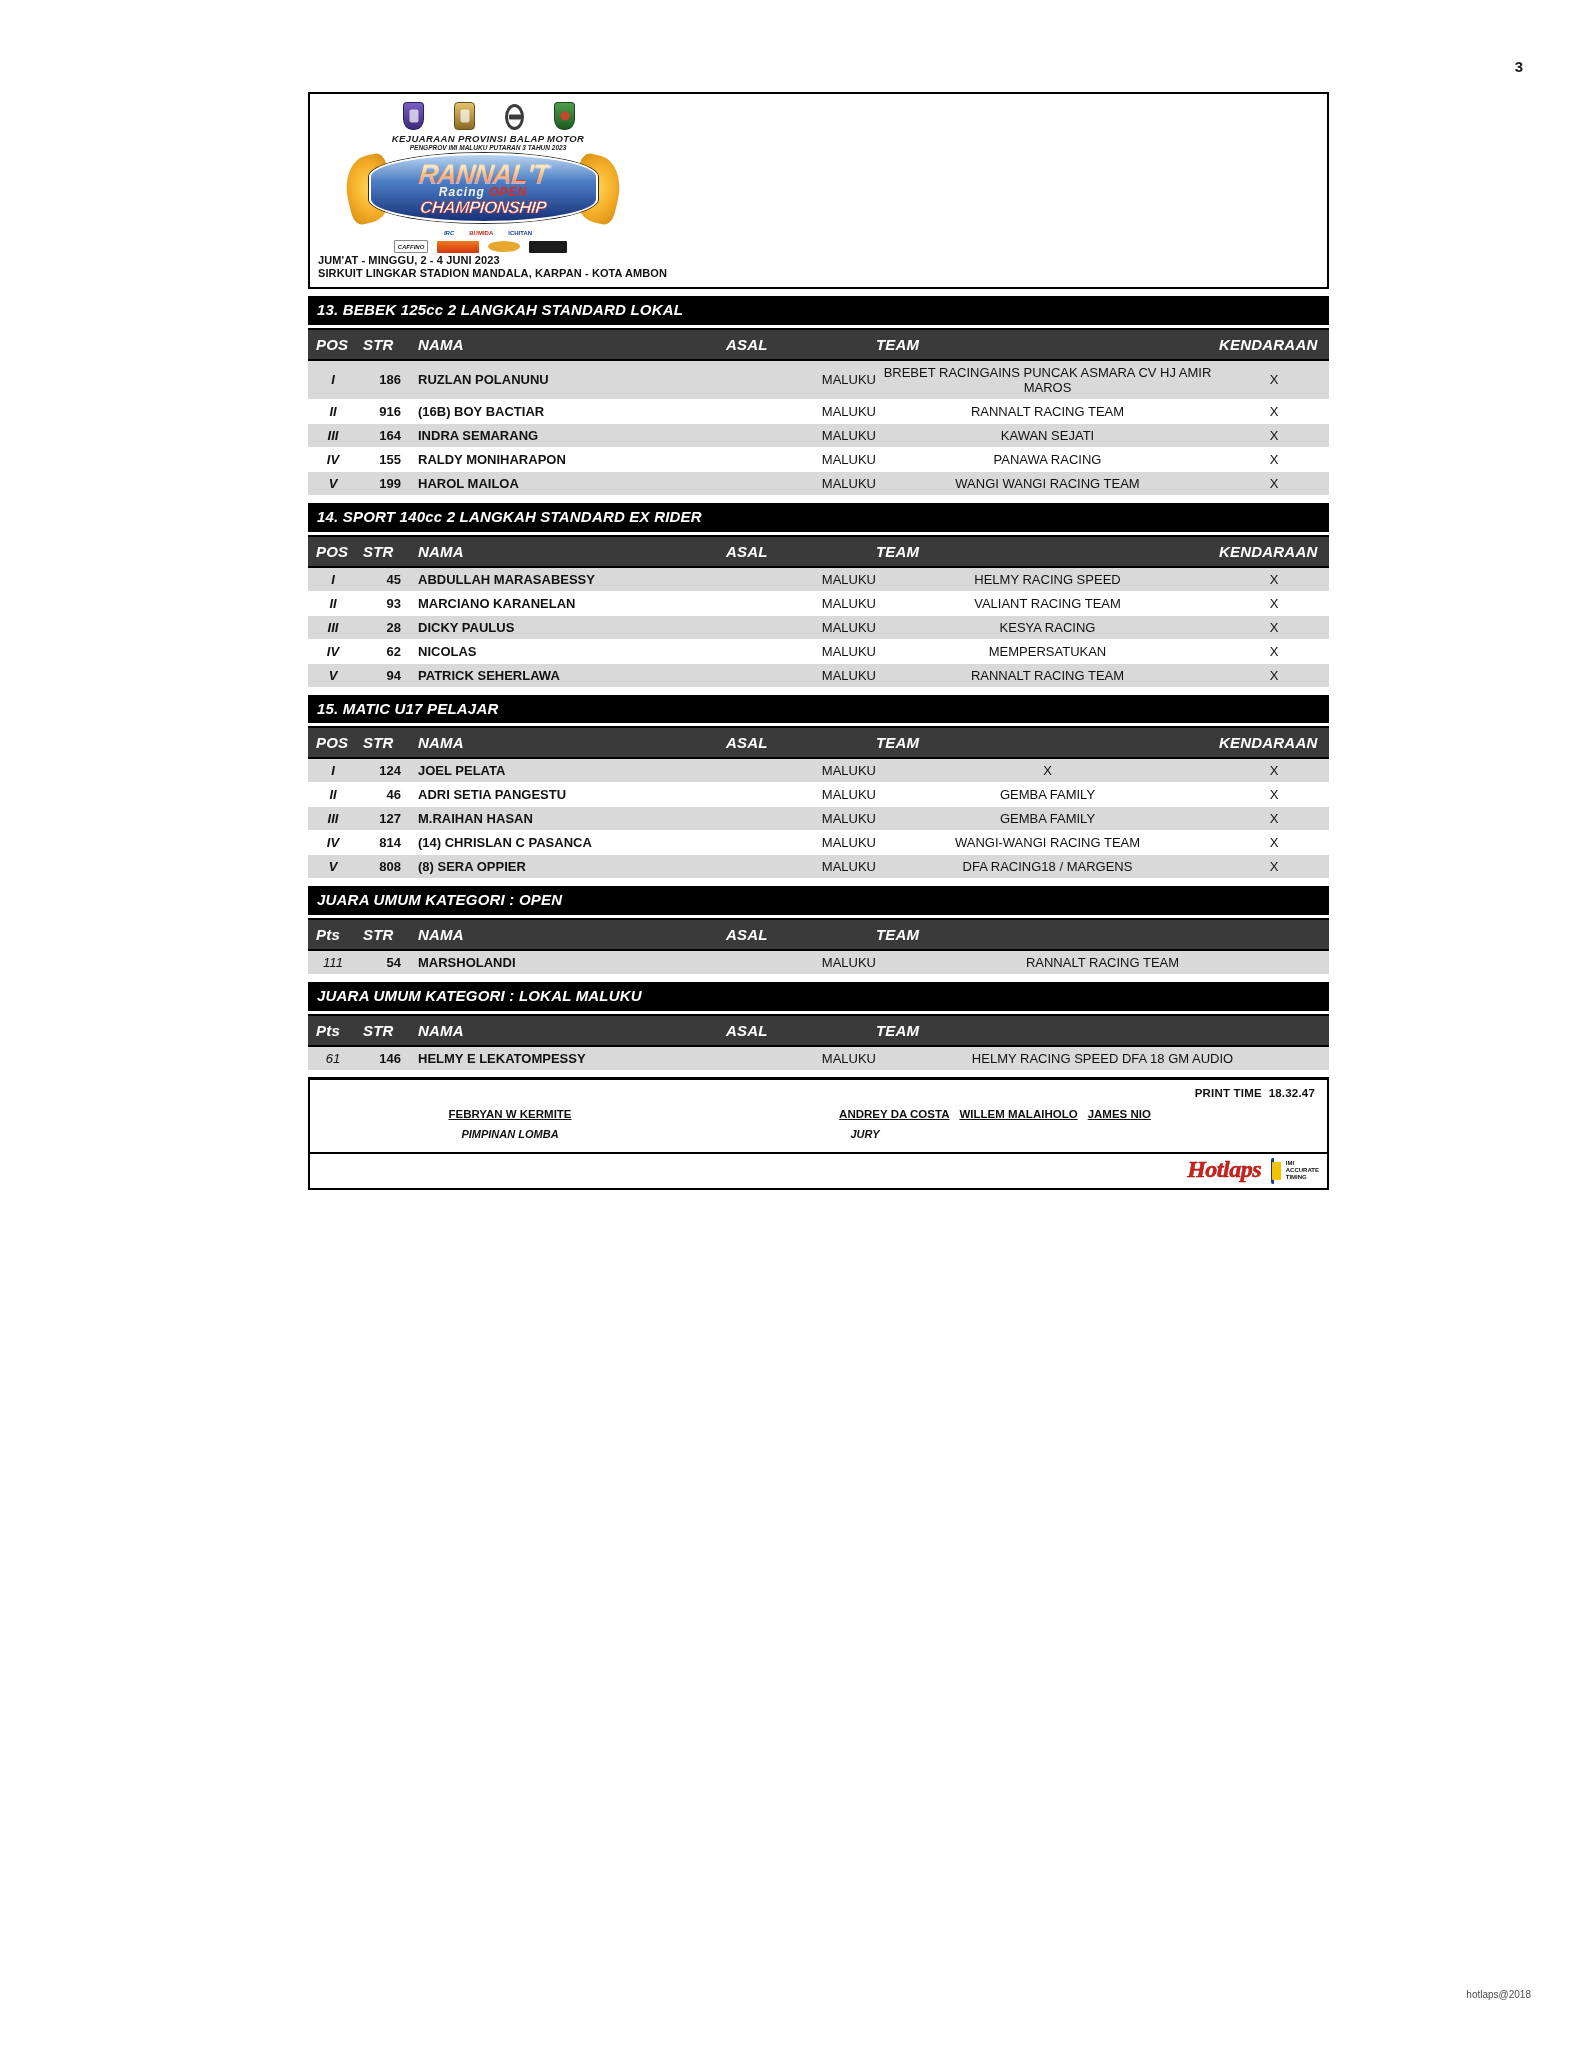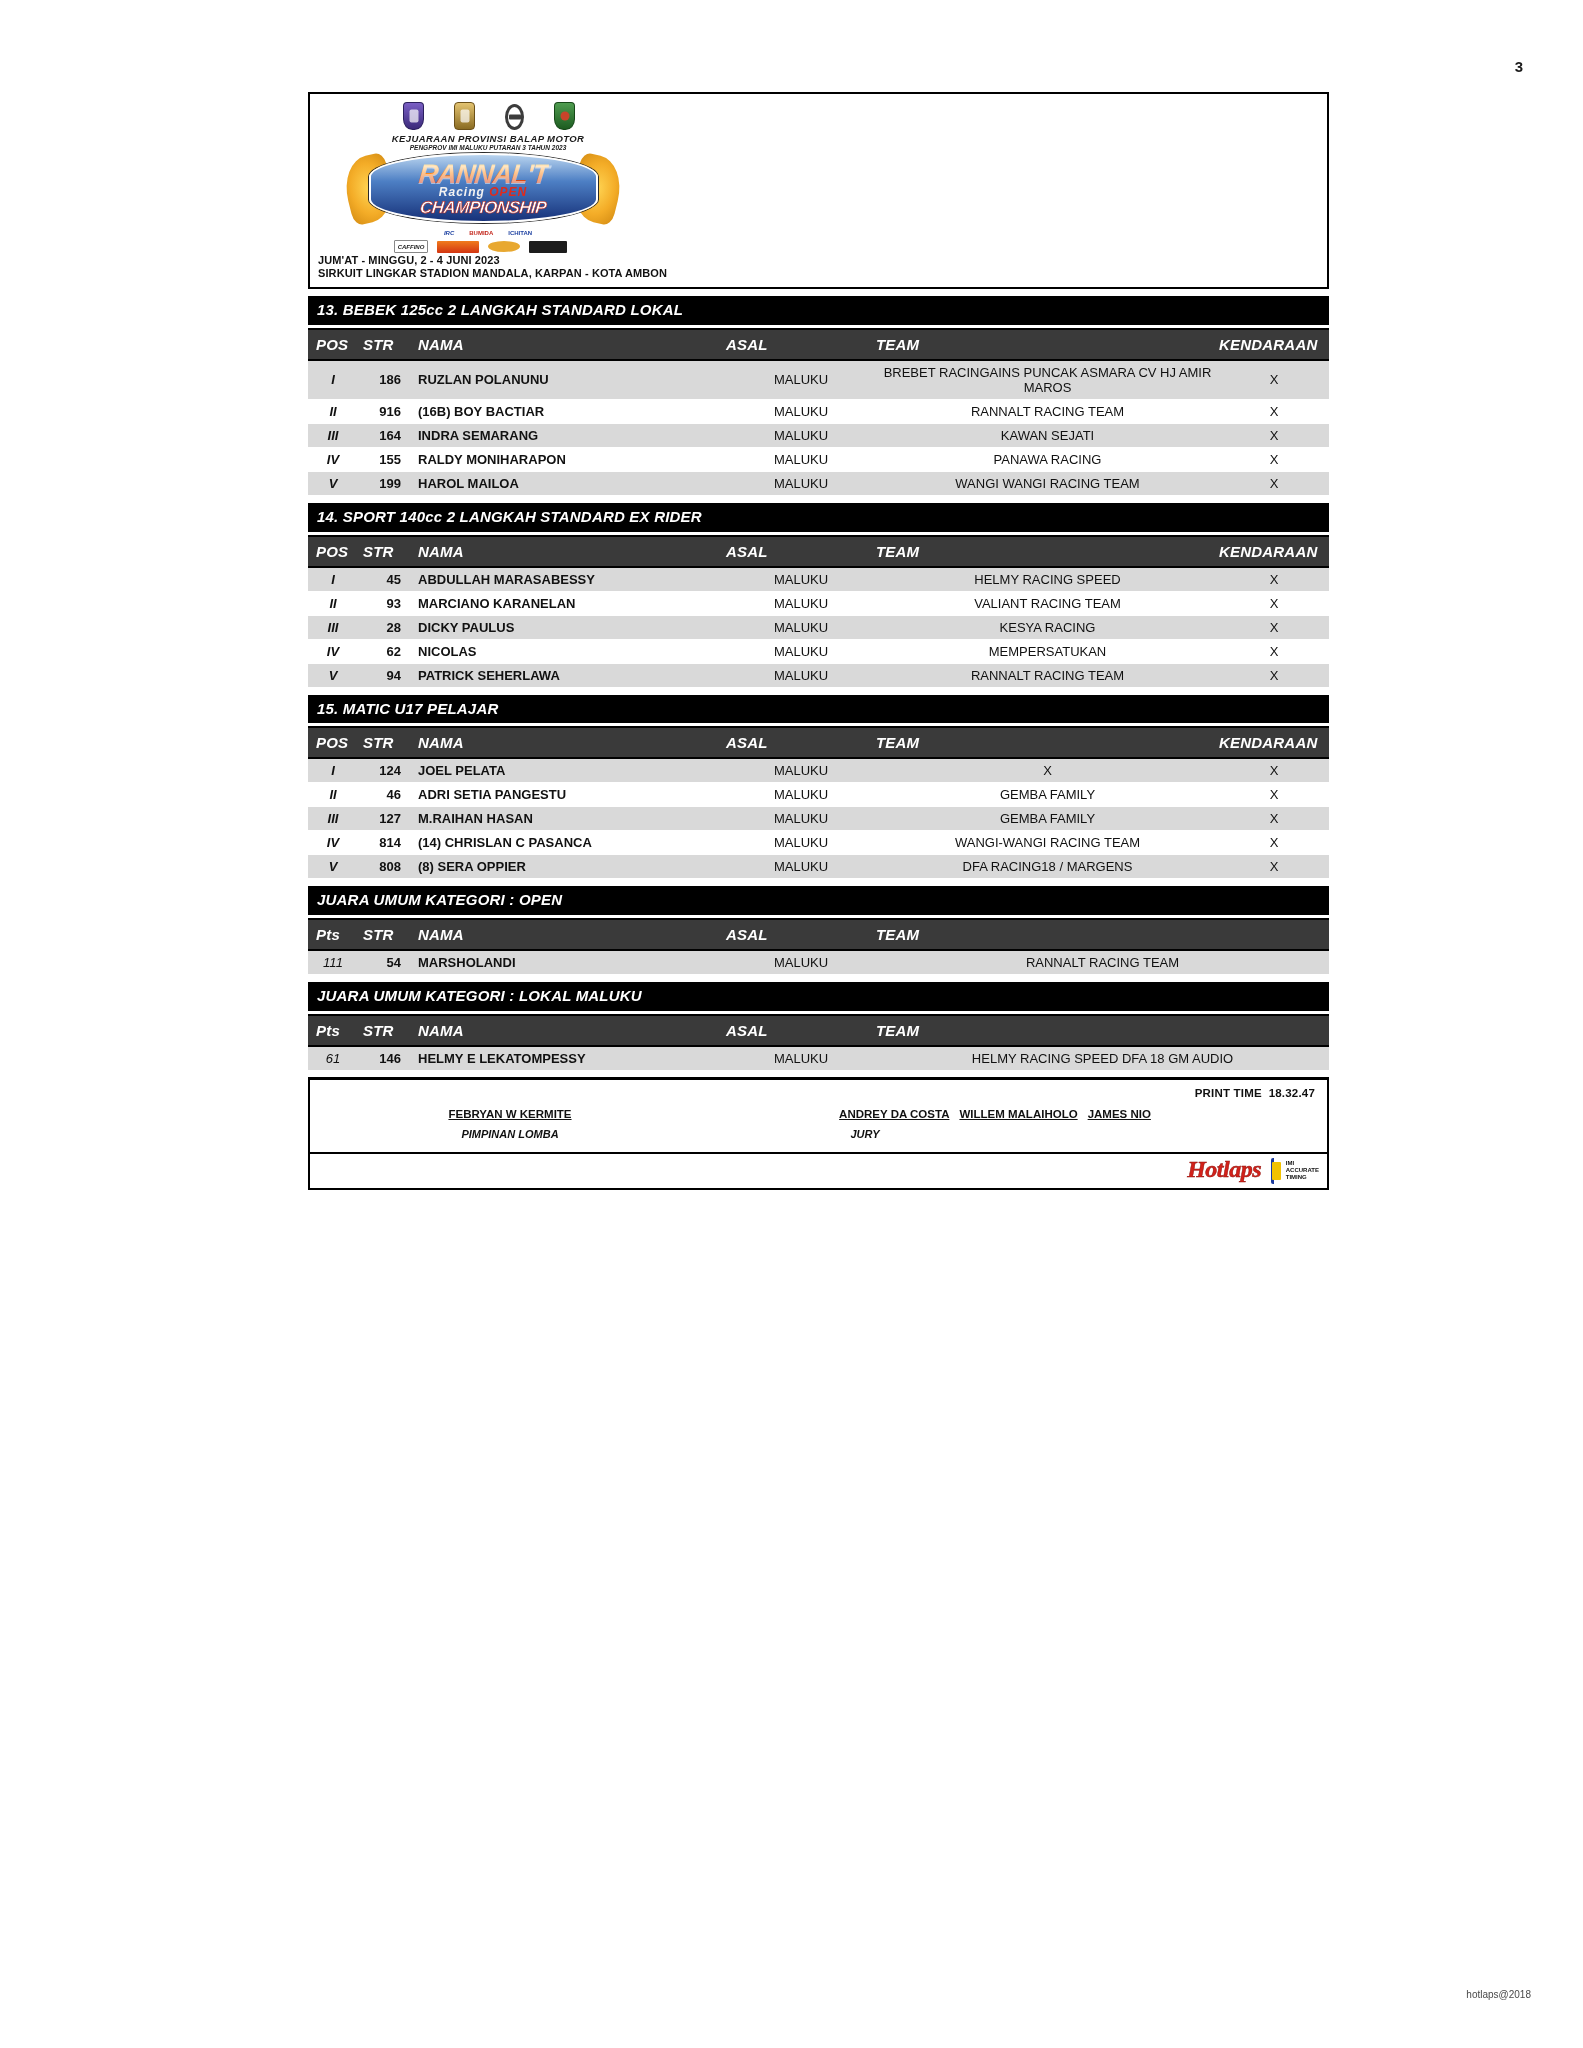--- a/index.html
+++ b/index.html
@@ -257,21 +257,21 @@
     padding: 4px 0 4px 0;
     color: #111;
     border-bottom: 1px solid #ffffff;
   }
   table.results tbody tr:nth-child(odd) td { background: #d9d9d9; }
   table.results tbody tr:nth-child(even) td { background: #ffffff; }
 
   .c-pos   { width: 42px;  text-align: center; }
   .c-str   { width: 46px;  text-align: right; padding-right: 8px !important; }
   .c-nama  { width: 300px; text-align: left;  padding-left: 9px !important; }
-  .c-asal  { width: 150px; text-align: center;  padding-left: 8px !important; }
+  .c-asal  { width: 150px; text-align: right;  padding-left: 8px !important; }
   .c-team  { text-align: center; }
   .c-kend  { width: 110px; text-align: center; }
 
   th.c-pos  { text-align: left; padding-left: 8px !important; }
   th.c-str  { text-align: left; padding-left: 5px !important; padding-right: 0 !important; margin-left: 32px; }
   th.c-nama { text-align: left; }
   th.c-asal { text-align: left; }
   th.c-team { text-align: center; }
   th.c-kend { text-align: center; }
 

